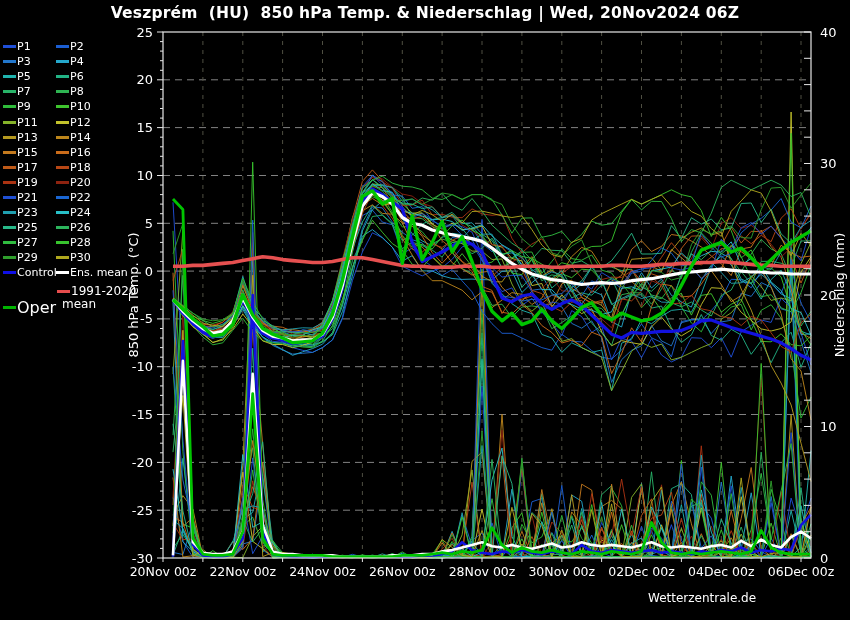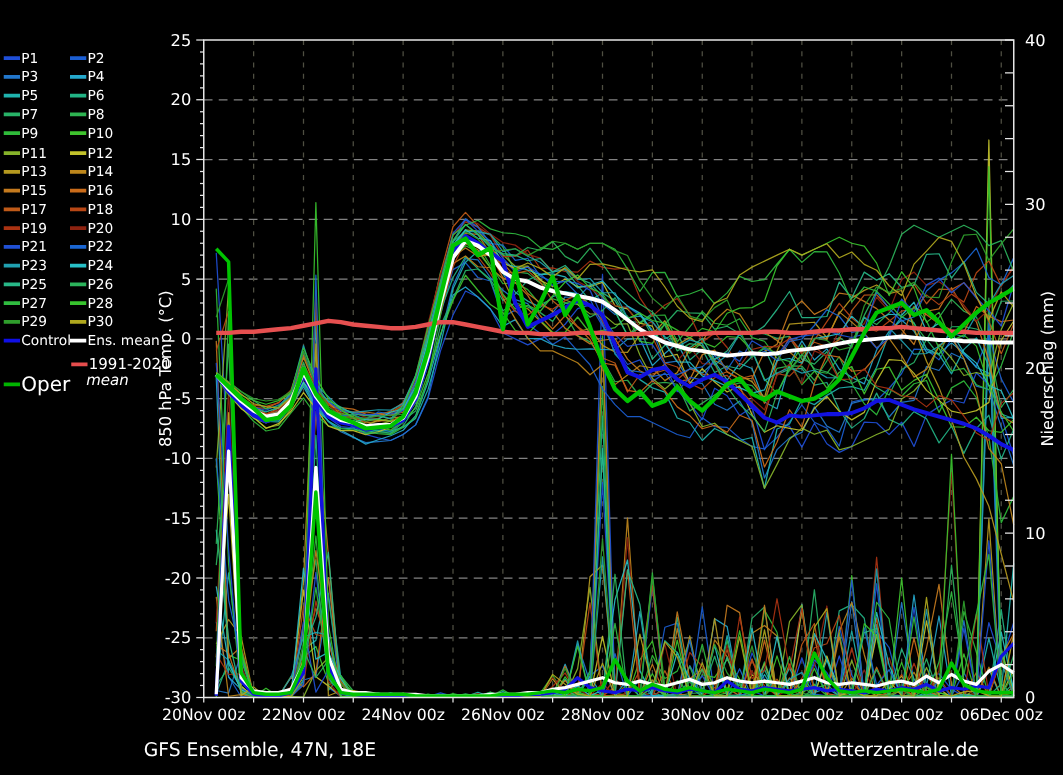--- a/index.html
+++ b/index.html
@@ -1,43 +1,44 @@
 <!DOCTYPE html>
 <html><head>
 <meta charset="utf-8">
 <style>
   html,body{margin:0;padding:0;background:#000;width:850px;height:620px;overflow:hidden;
     font-family:"DejaVu Sans","Liberation Sans",sans-serif;color:#fff;}
   #stage{position:relative;width:850px;height:620px;background:#000;}
   .title{position:absolute;top:4px;left:12px;width:826px;text-align:center;
     font-size:15.5px;font-weight:bold;white-space:pre;letter-spacing:.2px;}
   .footer-left{position:absolute;top:591px;left:115px;font-size:15px;}
-  .footer-right{position:absolute;top:591px;left:648px;font-size:15px;}
+  .footer-right{position:absolute;top:591px;left:648px;font-size:12px;}
   .axis-title-left{position:absolute;left:100px;top:295px;transform:translate(-50%,-50%) rotate(-90deg);
     transform-origin:center;font-size:13px;white-space:nowrap;}
   .axis-title-right{position:absolute;left:806px;top:295px;transform:translate(-50%,-50%) rotate(-90deg);
     transform-origin:center;font-size:13px;white-space:nowrap;}
   .axis-title-left{left:133px;}
   .axis-title-right{left:839px;}
   .axis-title-bottom{position:absolute;left:430px;top:575px;width:160px;text-align:center;font-size:12.5px;}
   #legend{position:absolute;left:3px;top:39px;width:132px;display:grid;
     grid-template-columns:53px 79px;grid-auto-rows:15.1px;font-size:11px;}
   .lg-item{display:flex;align-items:center;white-space:nowrap;}
   .sw{display:inline-block;width:13px;height:3px;margin-right:1px;flex:0 0 13px;}
   #legend-clim{position:absolute;left:57px;top:285px;font-size:12px;line-height:12.5px;}
   #legend-clim .row1{display:flex;align-items:center;}
-  #legend-clim .row2{margin-left:12px;font-style:italic;}
+  #legend-clim .row2{margin-left:5px;}
   #legend-oper{position:absolute;left:3px;top:298px;font-size:16px;}
   svg{position:absolute;left:0;top:0;}
   text{fill:#fff;font-family:"DejaVu Sans","Liberation Sans",sans-serif;}
 </style>
 </head>
 <body>
 
 <div id="stage">
+  <div class="title">Veszprém  (HU)  850 hPa Temp. &amp; Niederschlag | Wed, 20Nov2024 06Z</div>
 
   <div id="legend">
       <div class="lg-item">
         <span class="sw" style="background: rgb(31, 79, 216);"></span>
         <span>P1</span>
       </div>
       <div class="lg-item">
         <span class="sw" style="background: rgb(27, 94, 210);"></span>
         <span>P2</span>
       </div>
@@ -405,15 +406,14 @@
         <text x="561.7692307692307" y="576" font-size="12.5" text-anchor="middle">30Nov 00z</text>
         <text x="641.5230769230769" y="576" font-size="12.5" text-anchor="middle">02Dec 00z</text>
         <text x="721.276923076923" y="576" font-size="12.5" text-anchor="middle">04Dec 00z</text>
         <text x="801.0307692307692" y="576" font-size="12.5" text-anchor="middle">06Dec 00z</text>
       </g>
     </svg>
 
   <div class="axis-title-left">850 hPa Temp. (°C)</div>
   <div class="axis-title-right">Niederschlag (mm)</div>
 
-  <div class="footer-left">GFS Ensemble, 47N, 18E</div>
   <div class="footer-right">Wetterzentrale.de</div>
 </div>
 
 </body></html>

